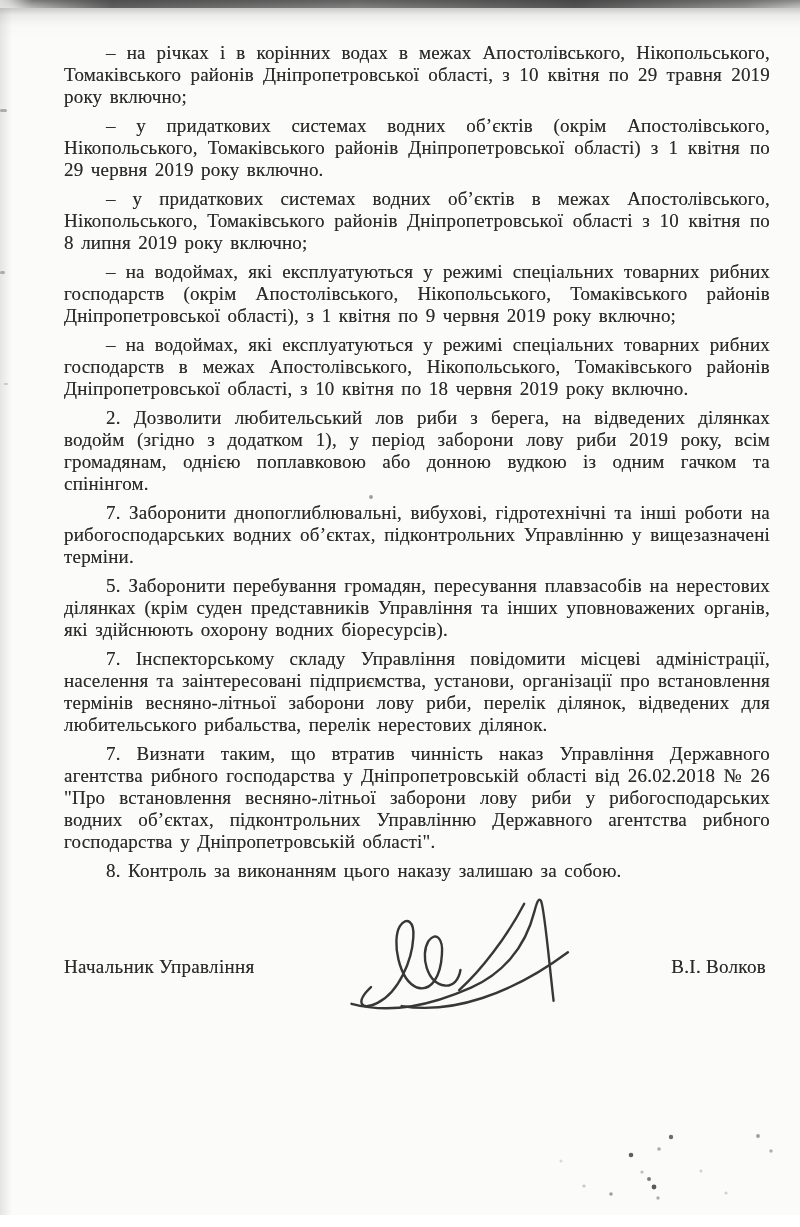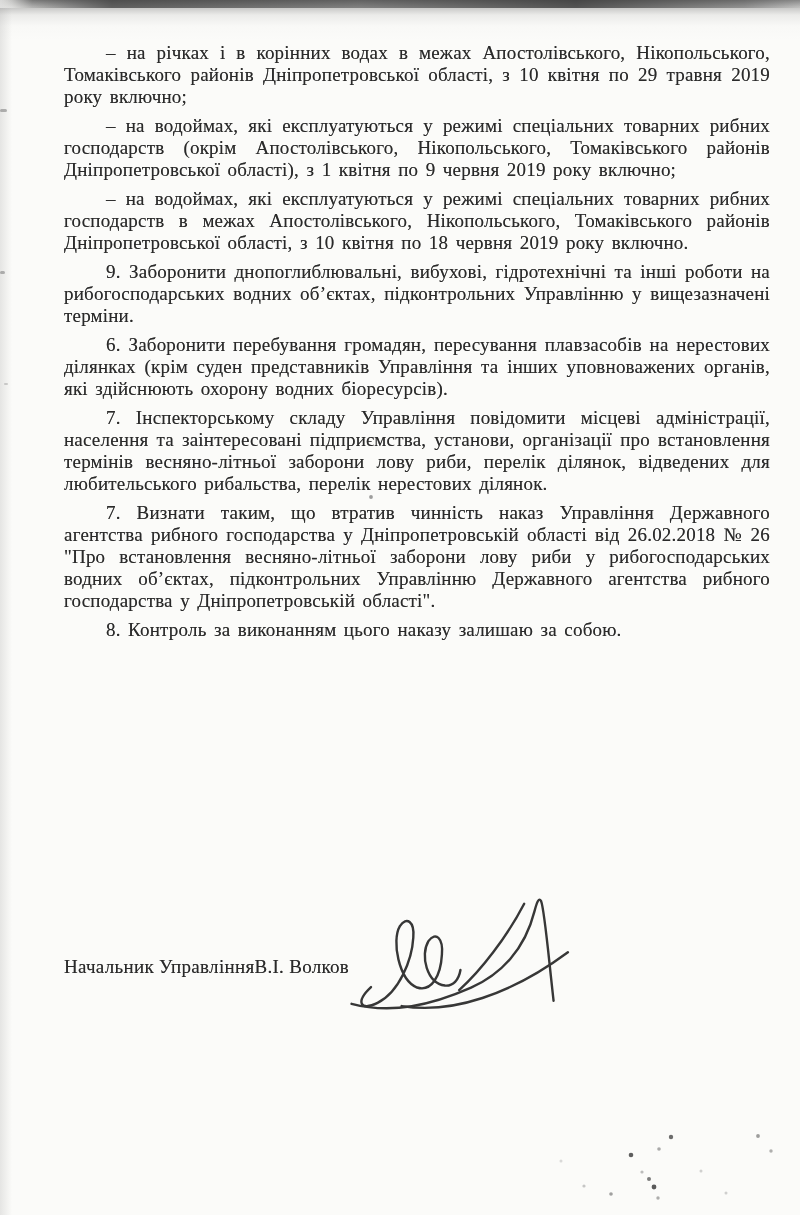--- a/index.html
+++ b/index.html
@@ -51,20 +51,21 @@
     text-align: justify;
     text-indent: 42px;
     word-spacing: 2.5px;
     letter-spacing: 0.2px;
     text-shadow: 0 0 0.6px rgba(45,45,45,0.55);
   }
   .signoff-row {
     position: absolute;
     left: 64px; right: 34px; top: 956px;
     display: flex;
+    justify-content: space-between;
     align-items: flex-end;
     font-size: 19px;
     letter-spacing: 0.3px;
     text-shadow: 0 0 0.6px rgba(45,45,45,0.55);
   }
   .signature-wrap {
     position: absolute;
     left: 340px; top: 892px;
     width: 240px; height: 130px;
     transform: rotate(-2deg);
@@ -100,24 +101,27 @@
 </head>
 <body>
 
 <div class="page">
   <div class="scan-top"></div>
   <div class="scan-top-streak"></div>
   <div class="scan-left"></div>
 
   <div class="content">
     <p>– на річках і в корінних водах в межах Апостолівського, Нікопольського, Томаківського районів Дніпропетровської області, з 10 квітня по 29 травня 2019 року включно;</p>
+    <p>– у придаткових системах водних об’єктів (окрім Апостолівського, Нікопольського, Томаківського районів Дніпропетровської області) з 1 квітня по 29 червня 2019 року включно.</p>
+    <p>– у придаткових системах водних об’єктів в межах Апостолівського, Нікопольського, Томаківського районів Дніпропетровської області з 10 квітня по 8 липня 2019 року включно;</p>
     <p>– на водоймах, які експлуатуються у режимі спеціальних товарних рибних господарств (окрім Апостолівського, Нікопольського, Томаківського районів Дніпропетровської області), з 1 квітня по 9 червня 2019 року включно;</p>
     <p>– на водоймах, які експлуатуються у режимі спеціальних товарних рибних господарств в межах Апостолівського, Нікопольського, Томаківського районів Дніпропетровської області, з 10 квітня по 18 червня 2019 року включно.</p>
-    <p>9. Заборонити днопоглиблювальні, вибухові, гідротехнічні та інші роботи на рибогосподарських водних об’єктах, підконтрольних Управлінню у вищезазначені терміни.</p>
-    <p>6. Заборонити перебування громадян, пересування плавзасобів на нерестових ділянках (крім суден представників Управління та інших уповноважених органів, які здійснюють охорону водних біоресурсів).</p>
+    <p>2. Дозволити любительський лов риби з берега, на відведених ділянках водойм (згідно з додатком 1), у період заборони лову риби 2019 року, всім громадянам, однією поплавковою або донною вудкою із одним гачком та спінінгом.</p>
+    <p>7. Заборонити днопоглиблювальні, вибухові, гідротехнічні та інші роботи на рибогосподарських водних об’єктах, підконтрольних Управлінню у вищезазначені терміни.</p>
+    <p>5. Заборонити перебування громадян, пересування плавзасобів на нерестових ділянках (крім суден представників Управління та інших уповноважених органів, які здійснюють охорону водних біоресурсів).</p>
     <p>7. Інспекторському складу Управління повідомити місцеві адміністрації, населення та заінтересовані підприємства, установи, організації про встановлення термінів весняно-літньої заборони лову риби, перелік ділянок, відведених для любительського рибальства, перелік нерестових ділянок.</p>
     <p>7. Визнати таким, що втратив чинність наказ Управління Державного агентства рибного господарства у Дніпропетровській області від 26.02.2018 № 26 "Про встановлення весняно-літньої заборони лову риби у рибогосподарських водних об’єктах, підконтрольних Управлінню Державного агентства рибного господарства у Дніпропетровській області".</p>
     <p>8. Контроль за виконанням цього наказу залишаю за собою.</p>
   </div>
 
   <div class="signoff-row">
     <span>Начальник Управління</span>
     <span>В.І. Волков</span>
   </div>
 

